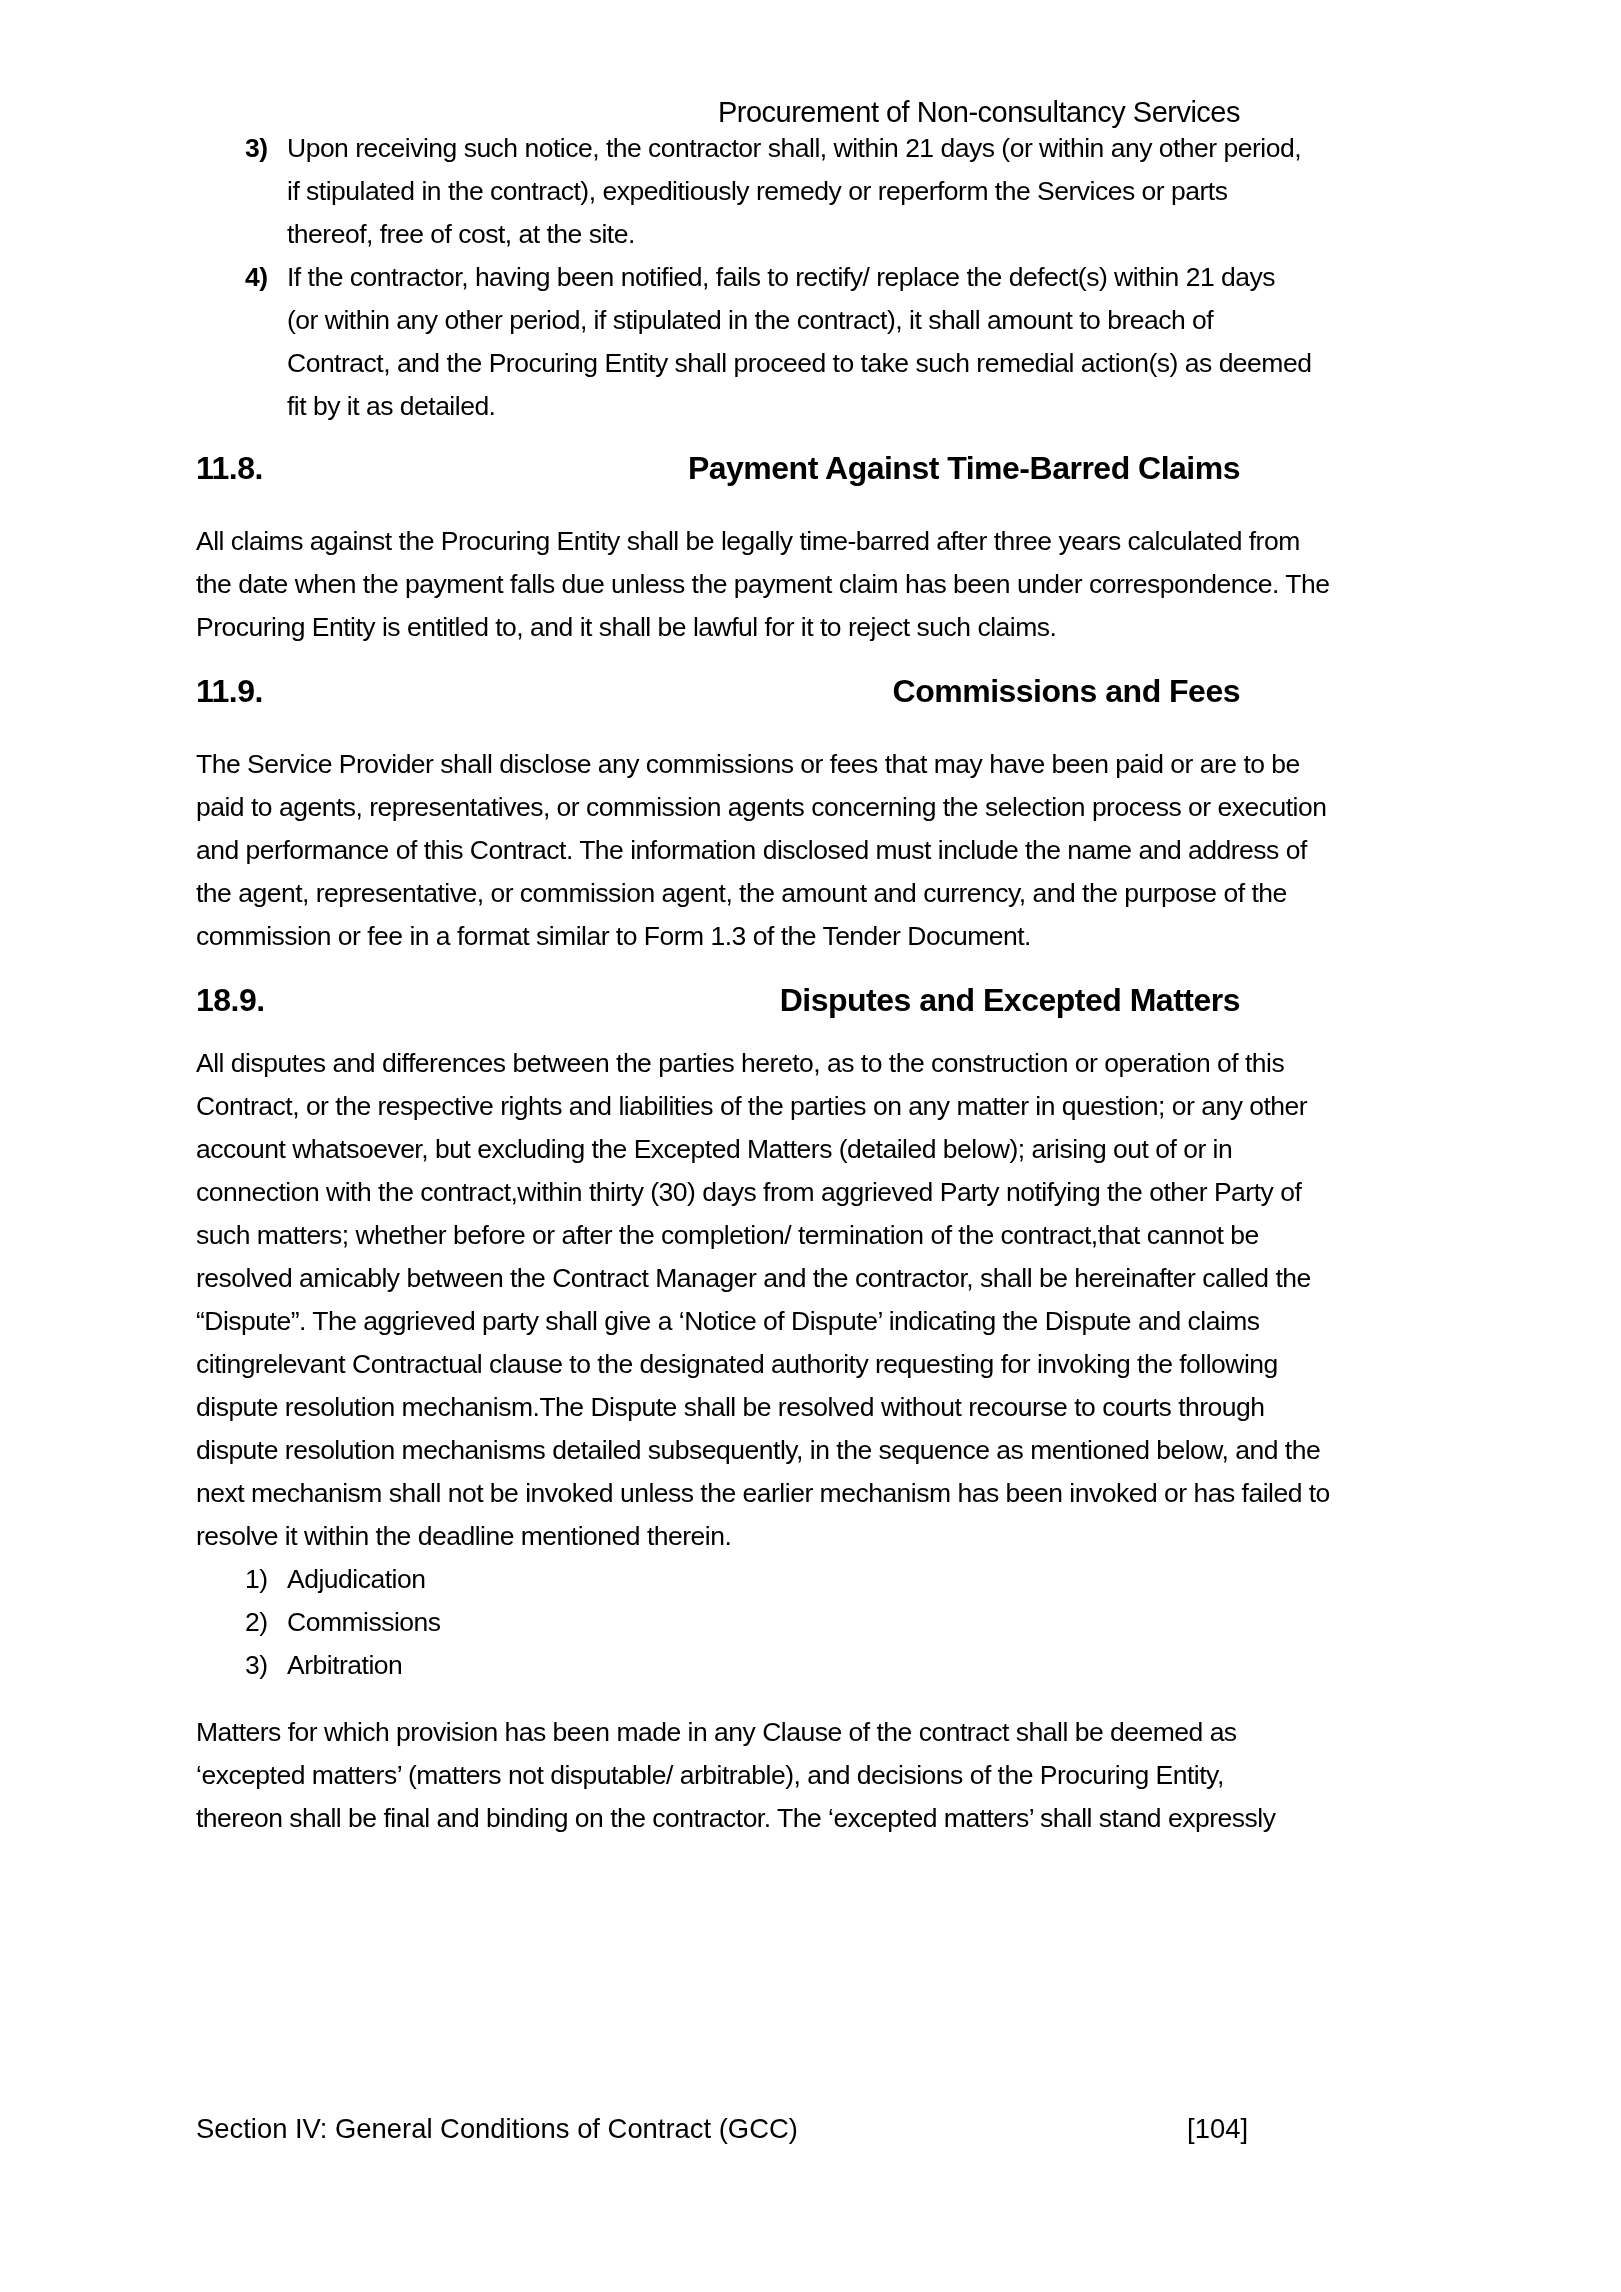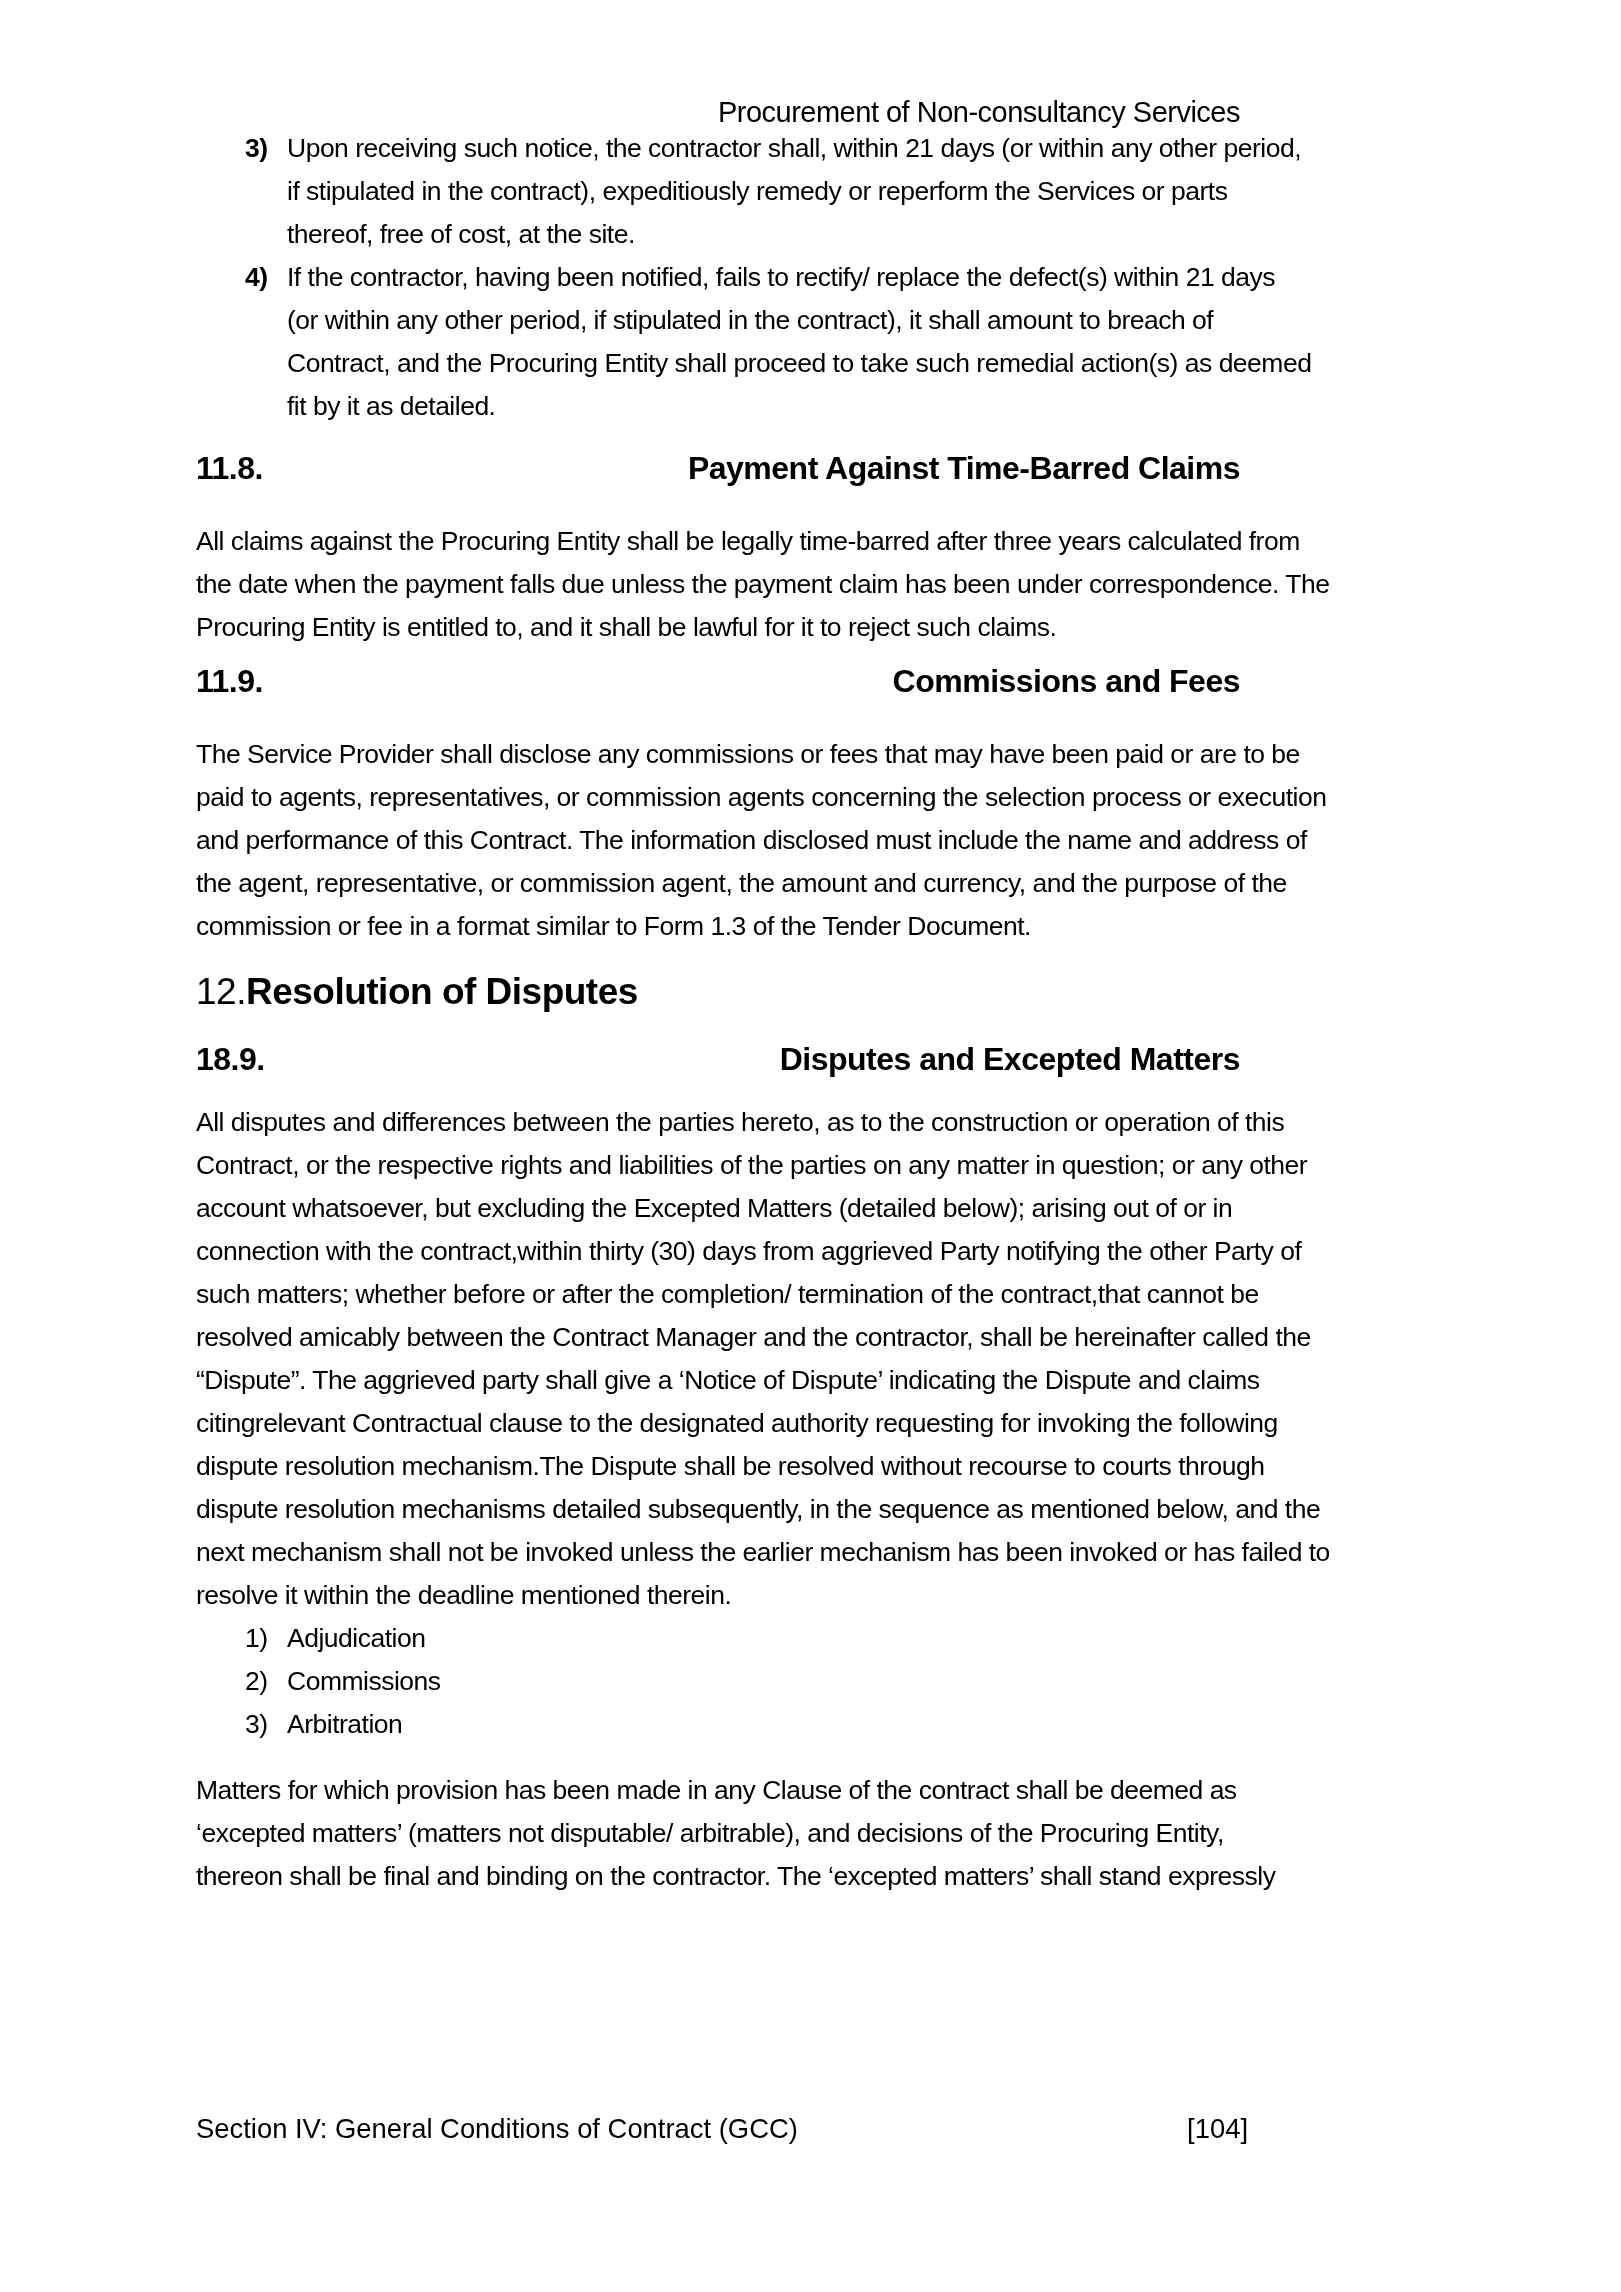--- a/index.html
+++ b/index.html
@@ -52,21 +52,21 @@
     line-height: 49px;
     letter-spacing: -0.5px;
     white-space: pre;
   }
   .h2 .h2-num { font-weight: normal; }
   .h2 .h2-title { font-weight: bold; }
   
   .mt-list-top { margin-top: 74px; }
   .mt-s118 { margin-top: 18.6px; }
   .mt-p118 { margin-top: 30px; }
-  .mt-s119 { margin-top: 11px; }
+  .mt-s119 { margin-top: 21px; }
   .mt-p119 { margin-top: 30px; }
   .mt-s12  { margin-top: 19.6px; }
   .mt-s121 { margin-top: 21.6px; }
   .mt-p121 { margin-top: 20px; }
   .mt-mech { margin-top: 16.7px; }
   .mt-s122 { margin-top: 27.4px; }
   .mt-p122 { margin-top: 23.5px; }
   .footer {
     position: absolute;
     left: 196px;
@@ -114,24 +114,20 @@
     <div class="h3 mt-s119">
       <span class="h-num">11.9.</span>
       <span class="h-title">Commissions and Fees</span>
     </div>
     <p class="para mt-p119">The Service Provider shall disclose any commissions or fees that may have been paid or are to be
 paid to agents, representatives, or commission agents concerning the selection process or execution
 and performance of this Contract. The information disclosed must include the name and address of
 the agent, representative, or commission agent, the amount and currency, and the purpose of the
 commission or fee in a format similar to Form 1.3 of the Tender Document.</p>
 
-    <div class="h2 mt-s12">
-      <span class="h2-num">12.</span>
-      <span class="h2-title">Resolution of Disputes</span>
-    </div>
 
     <div class="h3 mt-s121">
       <span class="h-num">18.9.</span>
       <span class="h-title">Disputes and Excepted Matters</span>
     </div>
     <p class="para mt-p121">All disputes and differences between the parties hereto, as to the construction or operation of this
 Contract, or the respective rights and liabilities of the parties on any matter in question; or any other
 account whatsoever, but excluding the Excepted Matters (detailed below); arising out of or in
 connection with the contract,within thirty (30) days from aggrieved Party notifying the other Party of
 such matters; whether before or after the completion/ termination of the contract,that cannot be

